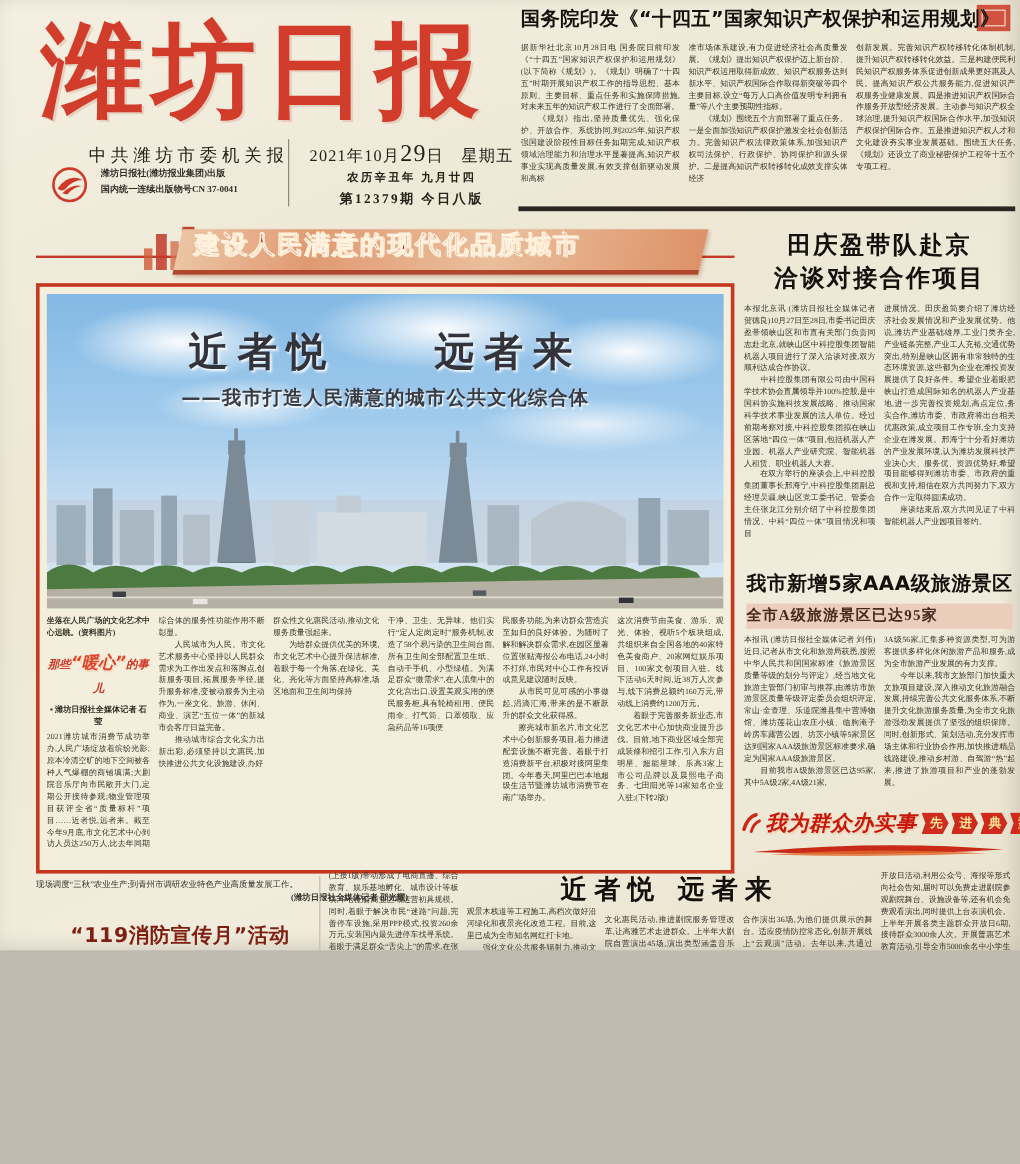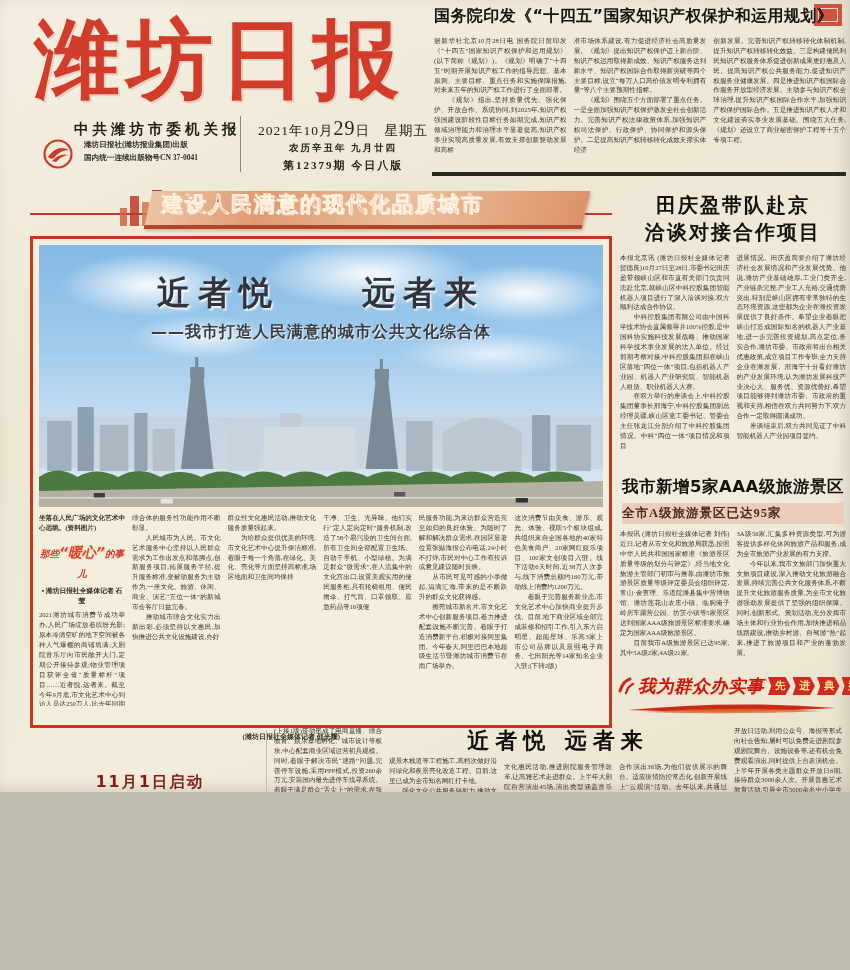--- a/index.html
+++ b/index.html
@@ -6,21 +6,21 @@
   .page{position:relative;width:850px;height:792px;margin:0 auto;overflow:hidden;
         background:linear-gradient(155deg,#f4efe1 0%,#ede7d4 38%,#f1ecdc 70%,#e9e2cd 100%);
         box-shadow:inset -8px 0 14px rgba(0,0,0,.07), inset 0 -8px 14px rgba(0,0,0,.05);
         font-family:"Liberation Serif",serif;color:#2c2822;}
   .abs{position:absolute;}
 
   
   .m-title{left:34px;top:14px;font-family:"DejaVu Serif",serif;font-weight:bold;
            font-size:86px;line-height:1.05;letter-spacing:7px;color:#d23c2a;
            text-shadow:2px 2px 0 rgba(170,40,20,.14);}
-  .m-org{left:74px;top:120px;font-size:14.5px;font-weight:bold;letter-spacing:4px;color:#262219;}
+  .m-org{left:74px;top:120px;font-size:14.5px;font-weight:normal;letter-spacing:4px;color:#262219;}
   .m-logo{left:42px;top:138px;}
   .m-pub{left:84px;top:139px;font-size:7.6px;font-weight:bold;line-height:1.7;color:#33302a;}
   .m-div{left:240px;top:116px;width:1px;height:56px;background:#8e887a;}
   .m-date{left:256px;top:117px;width:174px;text-align:center;color:#26221a;}
   .m-date .d1{font-size:13.5px;font-weight:normal;letter-spacing:1px;}
   .m-date .d-day{font-size:20px;}
   .m-date .d2{font-size:9.5px;font-weight:bold;margin-top:2px;letter-spacing:2px;}
   .m-date .d3{font-size:11px;font-weight:bold;margin-top:3px;letter-spacing:2px;}
 
   
@@ -233,20 +233,21 @@
       <div class="tcol">干净、卫生、无异味。他们实行“定人定岗定时”服务机制,改造了58个易污染的卫生间台面,所有卫生间全部配置卫生纸、自动干手机、小型绿植。为满足群众“微需求”,在人流集中的文化宫出口,设置美观实用的便民服务柜,具有轮椅租用、便民雨伞、打气筒、口罩领取、应急药品等16项便</div>
       <div class="tcol">民服务功能,为来访群众营造宾至如归的良好体验。为随时了解和解决群众需求,在园区显著位置张贴海报公布电话,24小时不打烊,市民对中心工作有投诉或意见建议随时反映。
 　　从市民可见可感的小事做起,涓滴汇海,带来的是不断跃升的群众文化获得感。
 　　擦亮城市新名片,市文化艺术中心创新服务项目,着力推进配套设施不断完善。着眼于打造消费新平台,积极对接阿里集团。今年春天,阿里巴巴本地超级生活节暨潍坊城市消费节在南广场举办。</div>
       <div class="tcol">这次消费节由美食、游乐、观光、体验、视听5个板块组成,共组织来自全国各地的40家特色美食商户、20家网红娱乐项目、100家文创项目入驻。线下活动6天时间,近38万人次参与,线下消费总额约160万元,带动线上消费约1200万元。
 　　着眼于完善服务新业态,市文化艺术中心加快商业提升步伐。目前,地下商业区域全部完成装修和招引工作,引入东方启明星、超能星球、乐高3家上市公司品牌以及晨熙电子商务、七田阳光等14家知名企业入驻;(下转2版)</div>
     </div>
   </div>
 
   <div class="abs farm">
+    <div>现场调度“三秋”农业生产;到青州市调研农业特色产业高质量发展工作。</div>
     <div class="by">(潍坊日报社全媒体记者  邵光耀)</div>
   </div>
 
   <div class="abs beijing">
     <div class="beijing-h">
       <div>田庆盈带队赴京</div>
       <div>洽谈对接合作项目</div>
     </div>
     <div class="cols">
       <div class="tcol">本报北京讯 (潍坊日报社全媒体记者 贺德良)10月27日至28日,市委书记田庆盈带领峡山区和市直有关部门负责同志赴北京,就峡山区中科控股集团智能机器人项目进行了深入洽谈对接,双方顺利达成合作协议。
@@ -283,20 +284,21 @@
       </span>
     </div>
     <svg class="promo-swoosh" width="220" height="14" viewBox="0 0 220 14">
       <path d="M6,10 Q110,0 214,8 Q112,14 6,10 Z" fill="#c92a18"></path>
       <path d="M20,12 Q110,6 200,11 Q112,15 20,12 Z" fill="#e06a2c" opacity=".8"></path>
     </svg>
   </div>
 
   <div class="abs fire">
     <div class="fire-h">
+      <div class="l1">“119消防宣传月”活动</div>
       <div class="l2">11月1日启动</div>
     </div>
     <div class="cols">
       <div class="tcol">本报讯 (潍坊日报社全媒体记者 刘福文 宋玉璐)今年11月份是山东省第11个法定的全省消防安全月。10月28日,记者从市政府新闻办召开的新闻发布会上了解到,为全面展现消防救援队伍改制三年来的深刻变化和工作成果,广泛动员社会各界关心消防救援,关注消防安全,进一步提升消防救援队伍形象和全民消防安全素质,自11月1日至30日,全市将</div>
       <div class="tcol">广泛开展2021年“119消防宣传月”活动。
 　　今年活动主题是“落实消防责任,防范安全风险”。届时,市里及各县(市、区)、市属各开发区将结合当前疫情防控实际,重点开展“永远跟党走”转隶三周年图片展、“我为消防安全代言”、“我与‘火焰蓝’”征集、消防安全直播月、消防主题灯光秀、消防科普线上火体验、“全民学消防”等一系列消防宣传活动。</div>
     </div>
   </div>
 
   <div class="abs jumpf">

